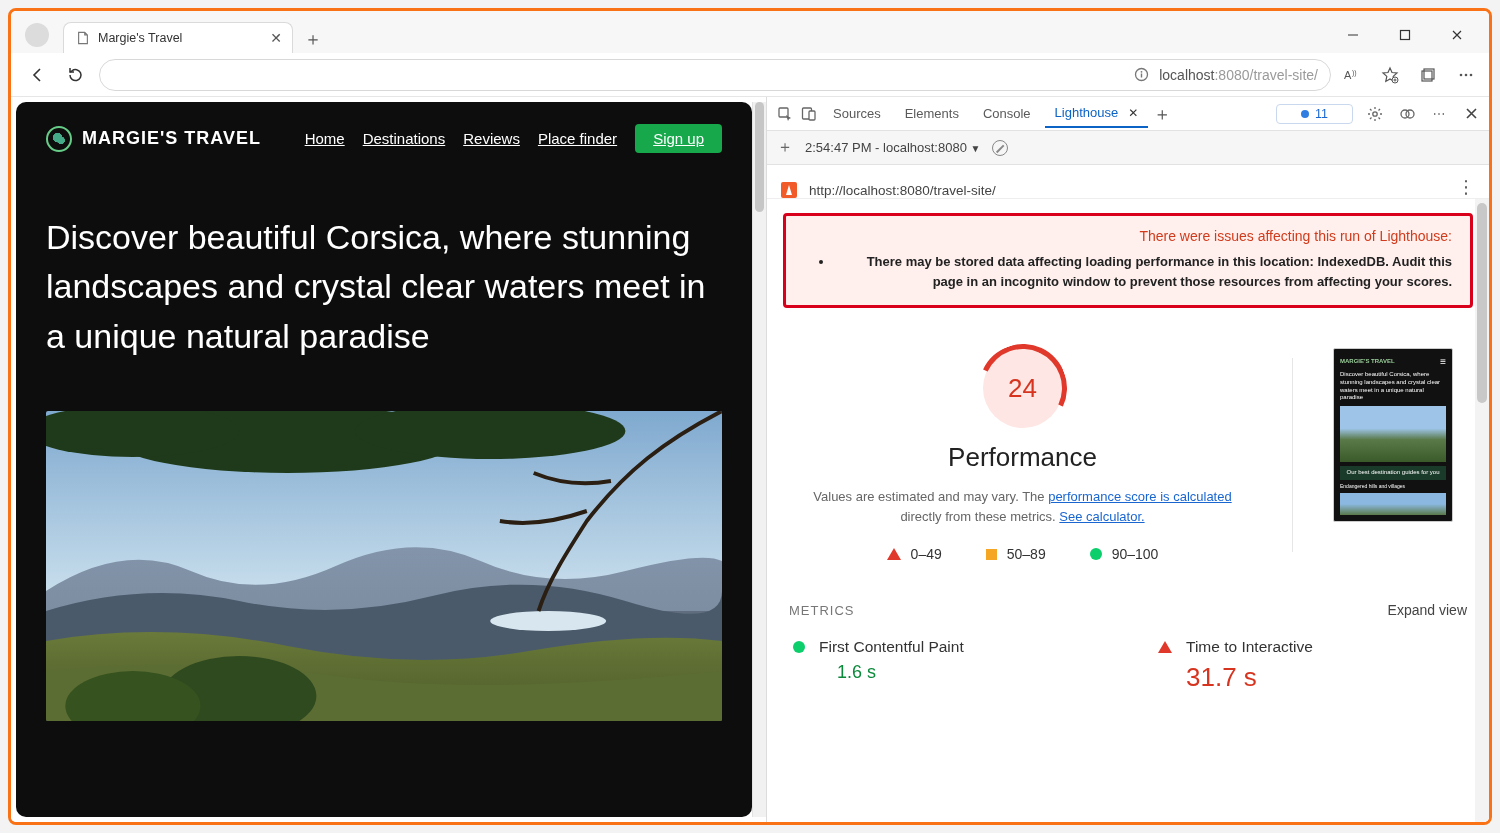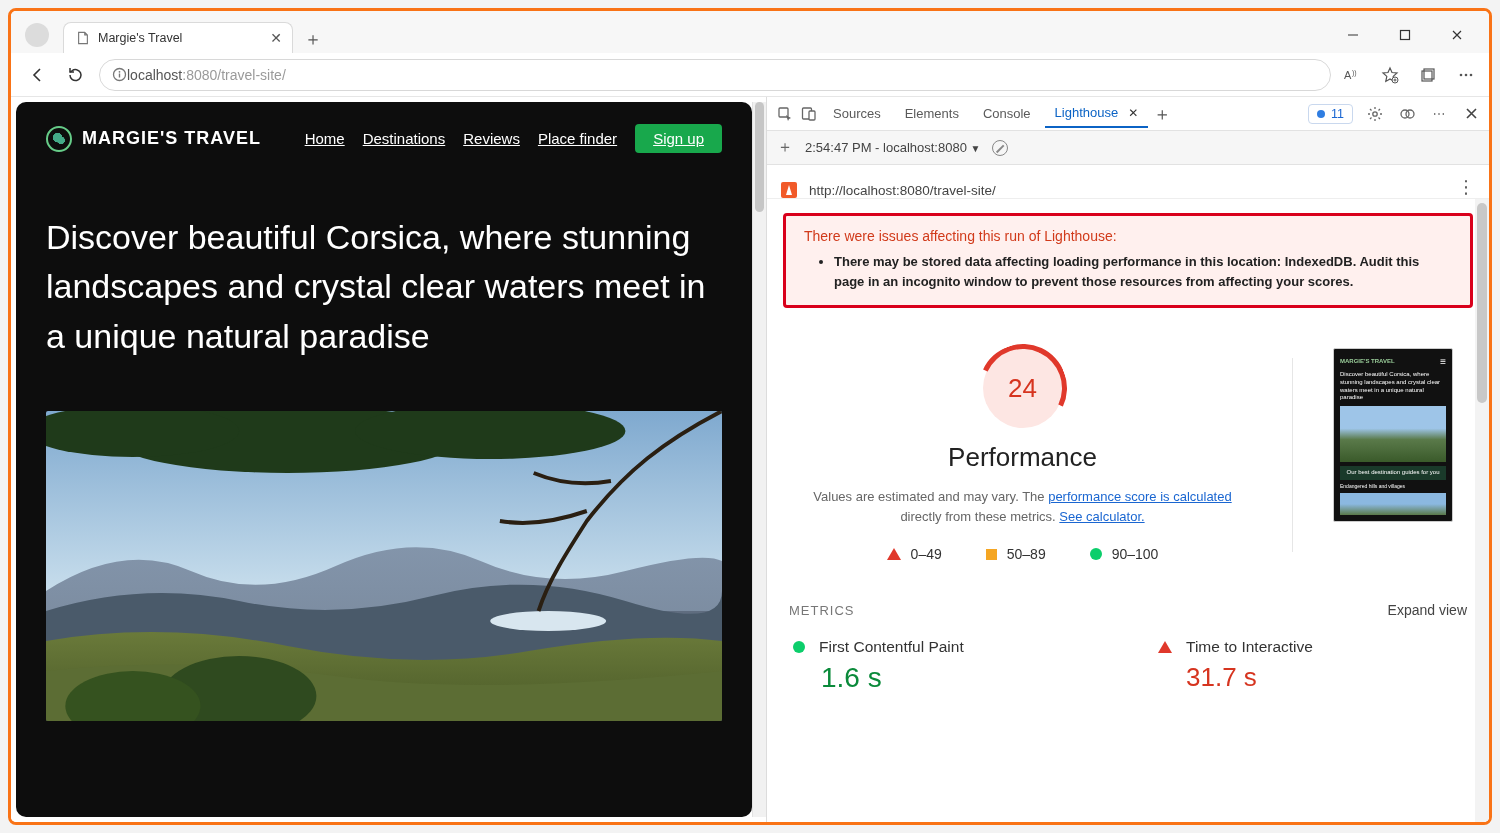--- a/index.html
+++ b/index.html
@@ -13,21 +13,21 @@
   .tab { display: flex; align-items: center; gap: 8px; background: #fff; border: 1px solid #dadada; border-bottom: none; border-radius: 8px 8px 0 0; padding: 7px 10px 7px 12px; min-width: 230px; font-size: 12.5px; color: #333; position: relative; }
   .tab .page-icon { width: 14px; height: 14px; display:inline-block; }
   .tab .close { margin-left: auto; font-size: 14px; color: #555; }
   .new-tab { width: 28px; height: 28px; display: flex; align-items: center; justify-content: center; margin-left: 6px; font-size: 18px; color: #555; border-radius: 4px; }
   .win-controls { margin-left: auto; display: flex; gap: 24px; padding: 0 10px 4px 0; color: #333; }
   .win-btn { width: 28px; height: 28px; display:flex; align-items:center; justify-content:center; }
 
   
   .addr-row { height: 44px; display: flex; align-items: center; gap: 10px; padding: 0 12px; border-bottom: 1px solid #e6e6e6; background: #fff; }
   .nav-btn { width: 28px; height: 28px; display:flex; align-items:center; justify-content:center; color:#333; }
-  .addr-bar { flex: 1; height: 32px; border: 1px solid #d8d8d8; border-radius: 18px; display: flex; align-items: center; padding: 0 12px; font-size: 14px; color: #777; }
+  .addr-bar { flex: 1; height: 32px; border: 1px solid #d8d8d8; border-radius: 18px; display: flex; align-items: center; padding: 0 12px; gap: 10px; font-size: 14px; color: #777; justify-content: flex-end; }
   .addr-bar .host { color: #555; }
   .addr-bar .path { color: #9a9a9a; }
   .right-icons { display:flex; gap: 16px; color:#555; align-items:center; }
   .ri { width:22px; height:22px; display:flex; align-items:center; justify-content:center; }
 
   
   .split { flex: 1; display: flex; overflow: hidden; }
 
   
   .page-pane { width: 755px; background: #fff; padding: 5px 0 5px 5px; position: relative; display:flex; }
@@ -44,40 +44,40 @@
   .hero { margin-top: 60px; font-size: 34px; font-weight: 500; line-height: 1.45; max-width: 660px; }
   .hero-img { margin-top: 50px; width: 100%; height: 310px; border-radius: 2px; overflow:hidden; }
 
   
   .dev-pane { flex:1; background:#fff; border-left:1px solid #dcdcdc; display:flex; flex-direction:column; position:relative;}
   .dev-tabs { height: 34px; display:flex; align-items:center; gap: 4px; padding: 0 8px; border-bottom: 1px solid #e2e2e2; font-size: 13px; color:#5a5a5a;}
   .dev-tab { padding: 6px 10px; cursor:pointer; display:flex; align-items:center; gap:4px;}
   .dev-tab.active { color:#0b63c5; border-bottom:2px solid #0b63c5; }
   .dev-tab .close-x { font-size:12px; color:#555; }
   .dev-tabs .spacer { flex:1; }
-  .pill { display:flex; gap:6px; align-items:center; background:#fff; border:1px solid #c9d8ee; color:#1a66d1; border-radius:4px; padding:2px 8px; font-size:12.5px;}
+  .pill { display:flex; gap:6px; align-items:center; background:#fff; border:1px solid #c9d8ee; color:#1a66d1; border-radius:4px; padding:2px 24px; font-size:12.5px;}
   .dot-blue { width:8px;height:8px;border-radius:50%; background:#2f7de1; display:inline-block;}
   .dev-icons { display:flex; align-items:center; gap:12px; color:#555; }
   .dev-icon { width:20px; height:20px; display:flex; align-items:center; justify-content:center; }
 
   .dev-subbar { height: 34px; border-bottom:1px solid #e2e2e2; background:#f6f6f6; display:flex; align-items:center; gap:12px; padding:0 10px; font-size:13px; color:#444;}
   .dev-subbar .plus { font-size:16px; color:#666;}
   .dev-subbar .caret { font-size:10px; }
   .no-icon { width:16px;height:16px;border:1.5px solid #888;border-radius:50%; position:relative;}
   .no-icon::after{content:"";position:absolute;left:2px;right:2px;top:50%;height:1.5px;background:#888;transform:rotate(-45deg);}
 
   .dev-urlbar { height: 34px; display:flex; align-items:flex-end; gap:12px; padding:0 14px; font-size:13.5px; color:#444; border-bottom:1px solid #eee;}
   .lh-logo { width:16px;height:16px; background:#f15a29; border-radius:2px; position:relative; display:inline-block;}
   .lh-logo::after{content:"";position:absolute;inset:3px 5px; background:#fff; clip-path:polygon(50% 0,100% 100%,0 100%);}
   .kebab { margin-left:auto; font-size:18px; color:#555;}
 
   .dev-body { flex:1; overflow:auto; padding: 14px 16px 20px 16px; position:relative;}
   .dev-scroll { position:absolute; right:0; top:0; bottom:0; width:14px; background:#f3f3f3; }
   .dev-thumb { position:absolute; top:4px; left:2px; right:2px; height:200px; border-radius:6px; background:#c8c8c8;}
-  .warn-box { border:3px solid #d9001b; background:#fff0ee; border-radius:4px; padding:12px 18px 14px 18px;}
+  .warn-box { border:3px solid #d9001b; background:#fff0ee; border-radius:4px; padding:12px 18px 14px 18px;text-align:right;}
   .warn-title { color:#d13a1a; font-size:14px; margin-bottom:8px;}
   .warn-list { list-style: disc; padding-left: 30px; font-size:13px; font-weight:700; color:#222; line-height:1.5;}
   
   .score-area { display:flex; gap:40px; margin-top:40px; padding: 0 10px; }
   .score-left { flex:1; text-align:center;}
   .gauge { width:80px;height:80px;border-radius:50%; background:#fde6e3; margin:0 auto; position:relative; display:flex; align-items:center; justify-content:center;}
   .gauge::before{content:"";position:absolute;inset:-4px;border-radius:50%; border:5px solid transparent; border-top-color:#e0382b; border-right-color:#e0382b; transform:rotate(-20deg);}
   .gauge .num{ font-size:26px; color:#d6341f; font-weight:500;}
   .perf-title { font-size:26px; color:#222; margin-top:14px;}
   .perf-desc { font-size:13px; color:#666; margin-top:14px; line-height:1.5; padding:0 4px;}
@@ -95,21 +95,21 @@
   .mini .mt{font-size:6px; font-weight:600; color:#9c9;}
   .mini-img{height:56px; background:linear-gradient(to bottom,#9ec5e8 40%,#5a7a4a 60%,#3a5a2a); margin:4px 0;}
   .mini-img2{height:22px; background:linear-gradient(to bottom,#8bb8e0 50%,#5a7a4a); margin-top:4px;}
 
   .metrics-hdr { display:flex; align-items:center; margin-top:40px; padding:0 6px; font-size:13px; color:#777; letter-spacing:1px;}
   .expand{ margin-left:auto; font-size:14px; color:#444; letter-spacing:0;}
 
   .metrics-grid { display:flex; gap:60px; margin-top:20px; padding:0 10px;}
   .metric { flex:1; }
   .metric .row1{display:flex; align-items:center; gap:14px; font-size:15.5px; color:#333;}
-  .metric .val-green{font-size:28px; font-weight:500; color:#0a8a3a; margin-top:6px; margin-left:28px;}
+  .metric .val-green{font-size:18px; font-weight:500; color:#0a8a3a; margin-top:6px; margin-left:44px;}
   .metric .val-red{font-size:26px; font-weight:500; color:#d6341f; margin-top:6px; margin-left:28px;}
 
   svg { display:block; }
 </style>
 </head>
 <body>
 
 <div class="window">
 
   <div class="top-strip">

